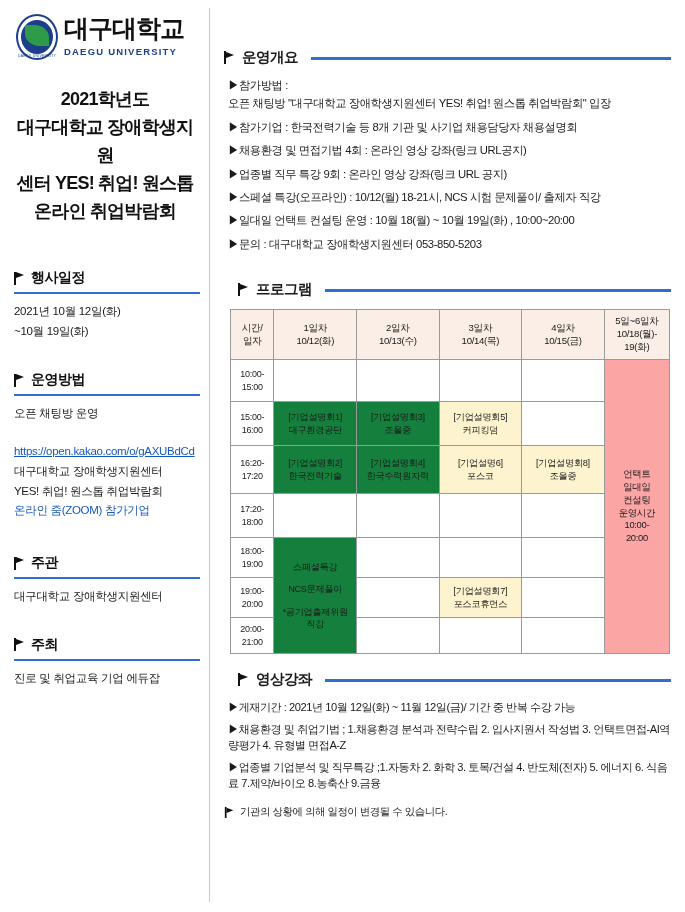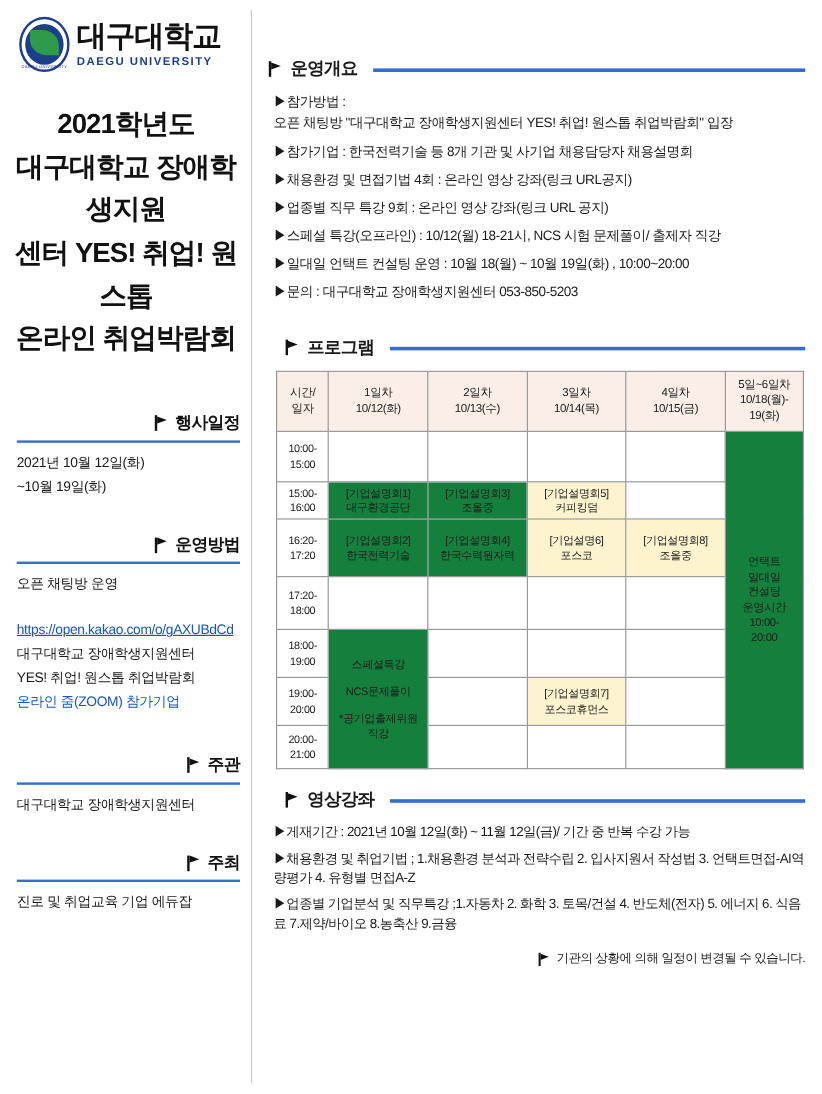--- a/index.html
+++ b/index.html
@@ -51,41 +51,40 @@
     width: 24px; height: 21px;
     background: #2e9b4a;
     border-radius: 0 60% 0 60%;
   }
   .logo-mark .tiny {
     position:absolute; left:0; right:0; bottom:2px;
     text-align:center; font-size:3.4px; letter-spacing:.3px; color:#1b3f8b;
   }
   .logo-text-ko {
     font-size: 25px; font-weight: bold; letter-spacing: -1px;
-    line-height: 1; color: #111;
+    line-height: 1; color: #111; font-family: Liberation Mono, monospace;
   }
   .logo-text-en {
     font-size: 9.5px; letter-spacing: 1.2px; color: #1b3f8b; font-weight: bold;
     margin-top: 3px;
   }
   .title-block {
     text-align:center;
     margin-top: 26px;
-    font-size: 23px;
+    font-size: 18px;
     font-weight: bold;
     line-height: 1.55;
     letter-spacing: -0.8px;
     color: #111;
   }
   .section { margin-top: 30px; padding-left: 4px; }
   .sec-head {
     display:flex; align-items:center; gap:6px;
     font-size: 14px; font-weight: bold; letter-spacing:-0.5px;
     color:#111;
-    justify-content:flex-end;
   }
   .flag {
     display:inline-block; width:11px; height:13px; position:relative; flex:0 0 11px;
   }
   .flag:before {
     content:""; position:absolute; left:0; top:0; width:1.6px; height:13px; background:#111;
   }
   .flag:after {
     content:""; position:absolute; left:1.6px; top:0.5px;
     border-style: solid; border-width: 3.2px 0 3.2px 8px;
@@ -129,27 +128,27 @@
     padding: 2px 1px;
     line-height: 1.35;
     letter-spacing: -0.3px;
     font-weight: normal;
   }
   thead td { background:#faeee6; height: 50px; font-size: 9.6px; }
   td.timecol { background:#ffffff; width: 38px; font-size: 9px; }
   td.yellowish { background: #fdf4cf; }
   td.pinkish { background: #15803d; }
   td.white { background:#ffffff; }
-  td.lastcol { background:#15803d; font-size: 9.4px; line-height:1.7; }
+  td.lastcol { background:#fca5a5; font-size: 9.4px; line-height:1.7; }
 
   .vid-sec { margin-top: 16px; padding-left:4px; }
   .vid-sec p { margin: 0 0 6px 0; font-size: 11.1px; line-height:1.45; letter-spacing:-0.45px;}
   .footnote {
     margin-top: 14px; text-align:right; font-size: 10.4px; letter-spacing:-0.4px;
-    display:flex; justify-content:flex-end; align-items:center; gap:5px;
+    display:flex; align-items:center; gap:5px;
   }
   .footnote .flag { transform: scale(.85); }
 </style>
 </head>
 <body>
 
 <div class="page">
 
   <div class="left">
 
@@ -292,21 +291,21 @@
             <td class="lastcol" rowspan="7">
               <div>언택트</div>
               <div>일대일</div>
               <div>컨설팅</div>
               <div>운영시간</div>
               <div>10:00-</div>
               <div>20:00</div>
             </td>
           </tr>
 
-          <tr style="height:31px;">
+          <tr style="height:44px;">
             <td class="timecol">
               <div>15:00-</div>
               <div>16:00</div>
             </td>
             <td class="pinkish">
               <div>[기업설명회1]</div>
               <div>대구환경공단</div>
             </td>
             <td class="pinkish">
               <div>[기업설명회3]</div>

